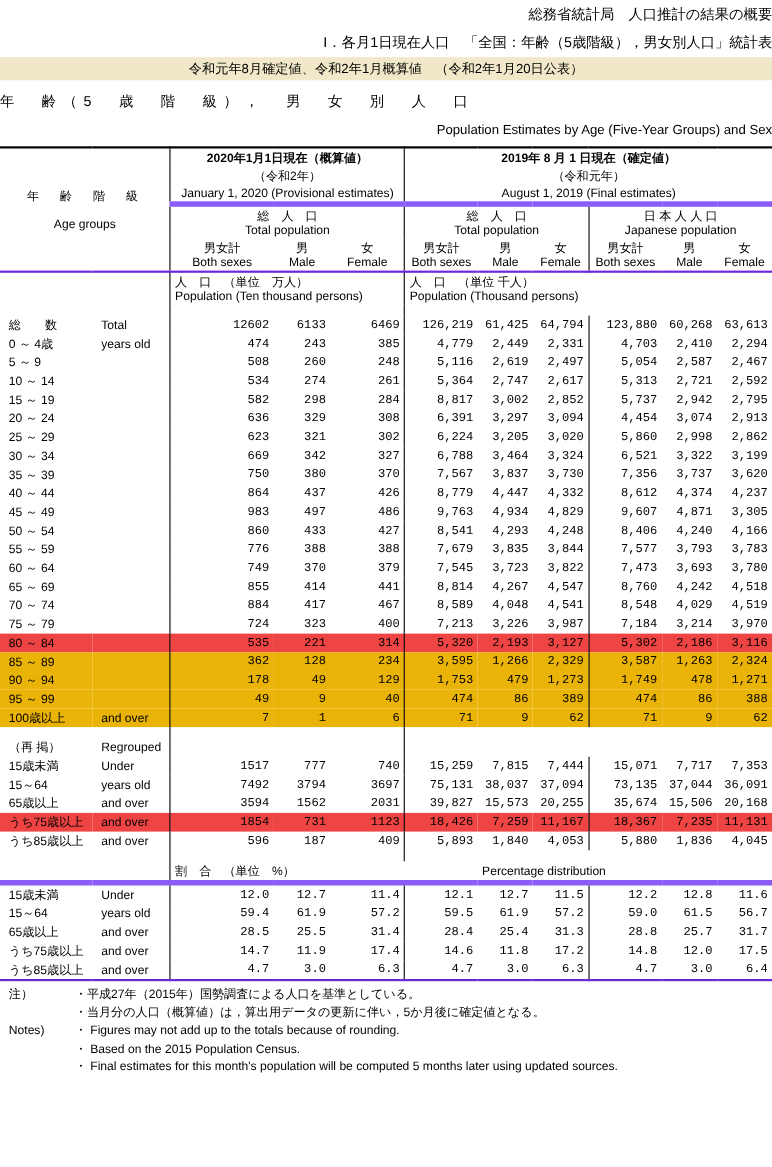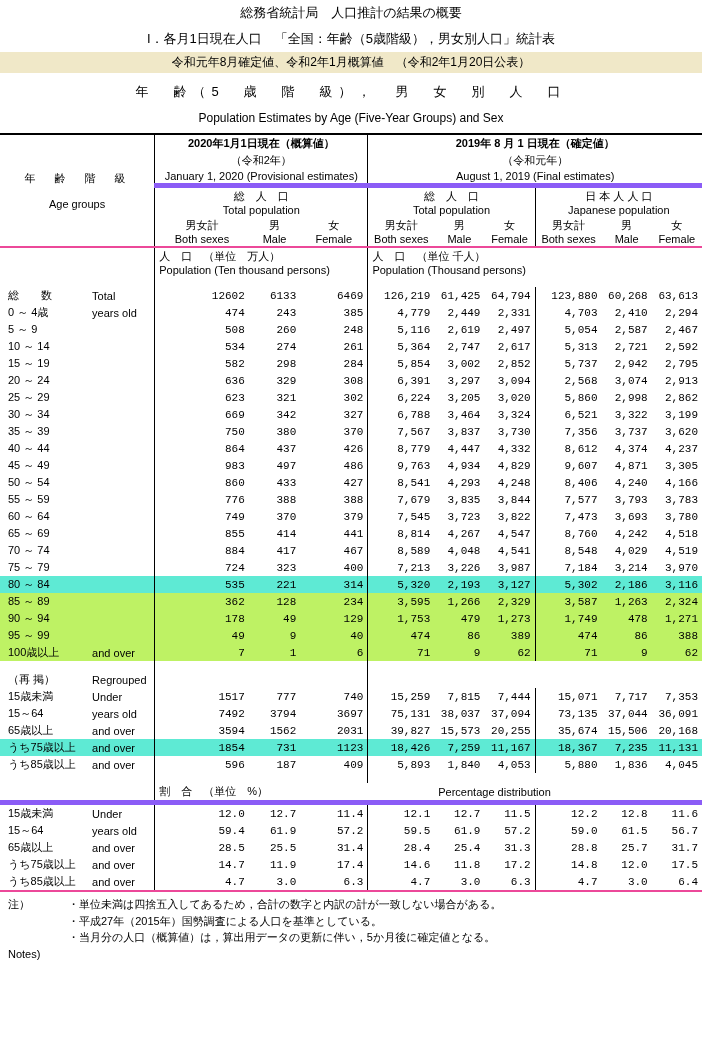--- a/index.html
+++ b/index.html
@@ -1,32 +1,32 @@
 <!DOCTYPE html>
 <html><head>
 <meta charset="utf-8">
 <style>
 body{margin:0;font-family:"MS PGothic","Hiragino Sans",sans-serif;font-size:11px;color:#000;background:#fff;width:702px}
-.hdr{text-align:center;padding:4px 0;font-size:13px}
+.hdr{text-align:right;padding:4px 0;font-size:13px}
 .hdr1{font-weight:normal}
 .band{background:#f0e8c8;padding:2px 13px;text-align:center;font-size:12px}
-.title2{text-align:center;padding:10px 0;font-size:13px;letter-spacing:6px}
-.title2e{text-align:center;font-size:12px;padding-bottom:8px}
+.title2{text-align:left;padding:10px 0;font-size:13px;letter-spacing:6px}
+.title2e{text-align:right;font-size:12px;padding-bottom:8px}
 table{border-collapse:collapse;width:100%}
 th,td{font-weight:normal;padding:1px 4px}
 .thick-t{border-top:2px solid #000}
-.thick-b{border-bottom:2px solid #ec4899}
+.thick-b{border-bottom:2px solid #6d28d9}
 .thin-b{border-bottom:5px solid #8b5cf6}
 .vr{border-right:1px solid #000}
 .num{text-align:right;font-family:"Courier New",monospace;font-size:11px;white-space:nowrap}
 .bold .num{font-weight:normal}
 .lbl{text-align:left;white-space:nowrap;padding-left:8px}
 .ctr{}
-.hl{background:#5eead4}
-.pk{background:#bef264}
+.hl{background:#ef4444}
+.pk{background:#eab308}
 .spacer td{height:8px}
 .notes{font-size:11px;padding:4px 8px;line-height:1.5}
 .notes-row{display:flex}
 .notes-l{width:60px}
 .wide{letter-spacing:4px}
 </style>
 </head>
 <body>
 
 <div class="hdr hdr1">総務省統計局　人口推計の結果の概要</div>
@@ -132,37 +132,37 @@
         <td class="num">5,313</td>
         <td class="num">2,721</td>
         <td class="num">2,592</td>
       </tr>
       <tr>
         <td class="lbl">15 ～ 19</td>
         <td class="lbl vr"></td>
         <td class="num">582</td>
         <td class="num">298</td>
         <td class="num vr">284</td>
-        <td class="num">5,854</td>
+        <td class="num">8,817</td>
         <td class="num">3,002</td>
         <td class="num vr">2,852</td>
         <td class="num">5,737</td>
         <td class="num">2,942</td>
         <td class="num">2,795</td>
       </tr>
       <tr>
         <td class="lbl">20 ～ 24</td>
         <td class="lbl vr"></td>
         <td class="num">636</td>
         <td class="num">329</td>
         <td class="num vr">308</td>
         <td class="num">6,391</td>
         <td class="num">3,297</td>
         <td class="num vr">3,094</td>
-        <td class="num">2,568</td>
+        <td class="num">4,454</td>
         <td class="num">3,074</td>
         <td class="num">2,913</td>
       </tr>
       <tr>
         <td class="lbl">25 ～ 29</td>
         <td class="lbl vr"></td>
         <td class="num">623</td>
         <td class="num">321</td>
         <td class="num vr">302</td>
         <td class="num">6,224</td>
@@ -518,21 +518,25 @@
         <td class="num">3.0</td>
         <td class="num">6.4</td>
       </tr>
     </tbody>
 </table>
 
 <div class="notes">
  <div class="notes-row">
       <div class="notes-l">注）</div>
       <div id="nj">
-        <div>・単位未満は四捨五入してあるため，合計の数字と内訳の計が一致しない場合がある。</div>
         <div>・平成27年（2015年）国勢調査による人口を基準としている。</div>
         <div>・当月分の人口（概算値）は，算出用データの更新に伴い，5か月後に確定値となる。</div>
       </div>
     </div>
  <div class="notes-row">
       <div class="notes-l">Notes)</div>
+      <div id="ne">
+        <div>・ Figures may not add up to the totals because of rounding.</div>
+        <div>・ Based on the 2015 Population Census.</div>
+        <div>・ Final estimates for this month's population will be computed 5 months later using updated sources.</div>
+      </div>
     </div>
 </div>
 
 </body></html>

